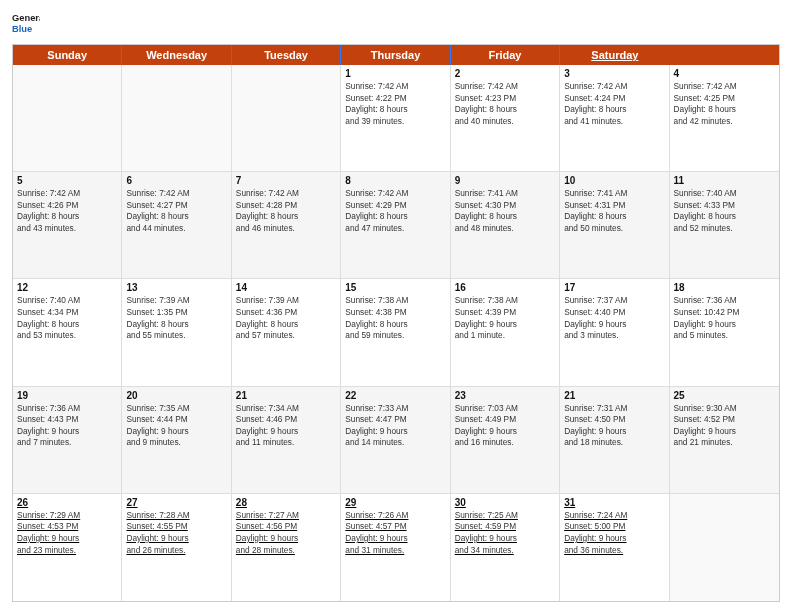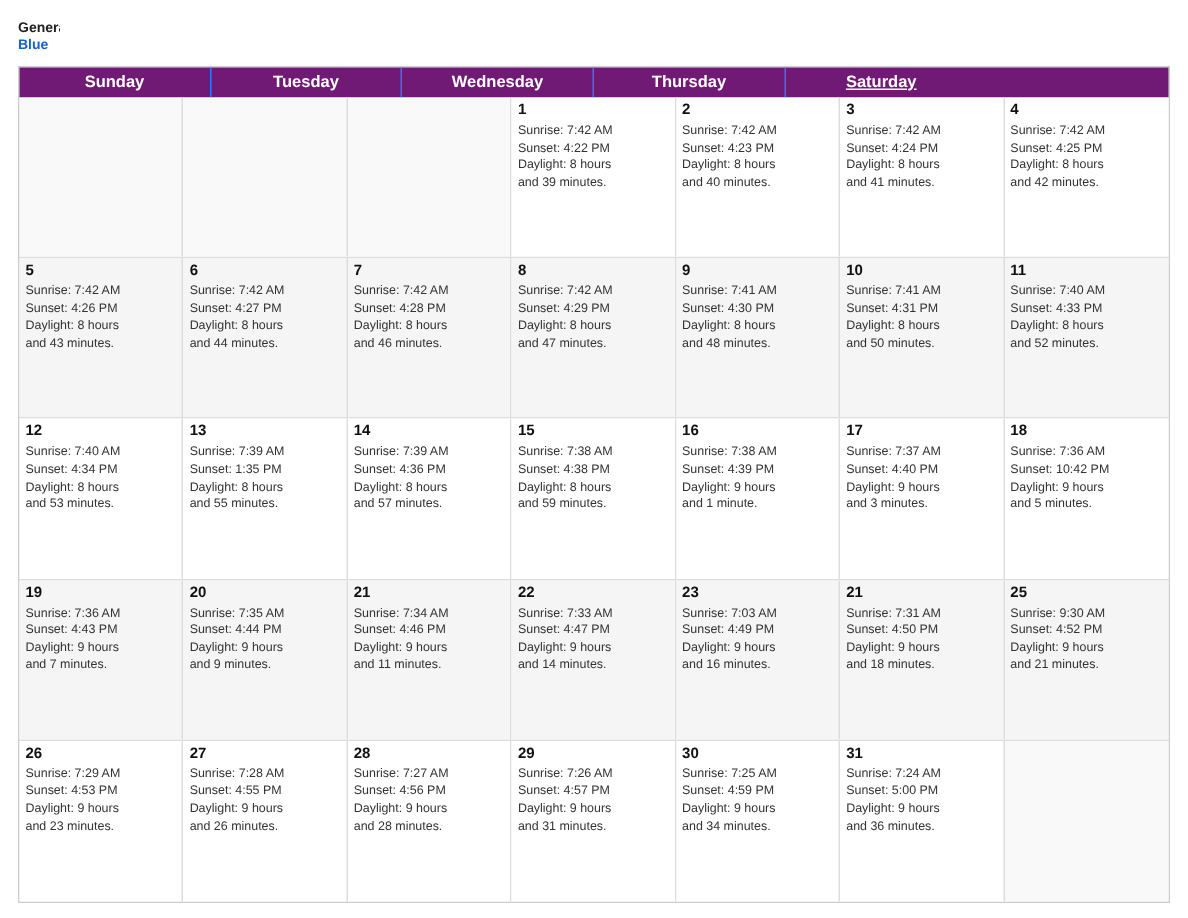--- a/index.html
+++ b/index.html
@@ -56,43 +56,43 @@
       color: #333;
     }
     .calendar {
       flex: 1;
       display: flex;
       flex-direction: column;
       border: 1px solid #ccc;
     }
     .cal-header {
       display: grid;
-      grid-template-columns: repeat(6, 1fr);
-      background: #701a75;
+      grid-template-columns: repeat(7, 1fr);
+      background: #c2410c;
     }
     .cal-header-cell {
       color: #fff;
       font-size: 11px;
       font-weight: bold;
       text-align: center;
       padding: 4px 2px;
       border-right: 1px solid #2979ff;
     }
     .cal-header-cell:last-child { border-right: none; text-decoration: underline; }
     .cal-body {
       flex: 1;
       display: grid;
       grid-template-rows: repeat(5, 1fr);
     }
     .cal-row {
       display: grid;
       grid-template-columns: repeat(7, 1fr);
       border-bottom: 1px solid #ddd;
     }
-    .cal-row:last-child { border-bottom: none; }
+    .cal-row:last-child { border-bottom: none; text-decoration: underline; }
     .cal-cell {
       border-right: 1px solid #ddd;
       padding: 3px 4px;
       font-size: 8.5px;
       color: #333;
       background: #fff;
       overflow: hidden;
     }
     .cal-cell:last-child { border-right: none; }
     .cal-cell.empty { background: #f9f9f9; }
@@ -129,23 +129,24 @@
     </div>
     <div class="title-block">
       <h1></h1>
       <h2></h2>
     </div>
   </div>
 
   <div class="calendar">
     <div class="cal-header">
     <div class="cal-header-cell">Sunday</div>
+        <div class="cal-header-cell">Wednesday</div>
         <div class="cal-header-cell">Tuesday</div>
-        <div class="cal-header-cell">Wednesday</div>
         <div class="cal-header-cell">Thursday</div>
+        <div class="cal-header-cell">Friday</div>
         <div class="cal-header-cell">Saturday</div>
       </div>
     <div class="cal-body">
     <div class="cal-row">
           <div class="cal-cell empty"></div>
           <div class="cal-cell empty"></div>
           <div class="cal-cell empty"></div>
           <div class="cal-cell">
             <div class="day-num">1</div>
             <div class="cell-line">Sunrise: 7:42 AM</div>

